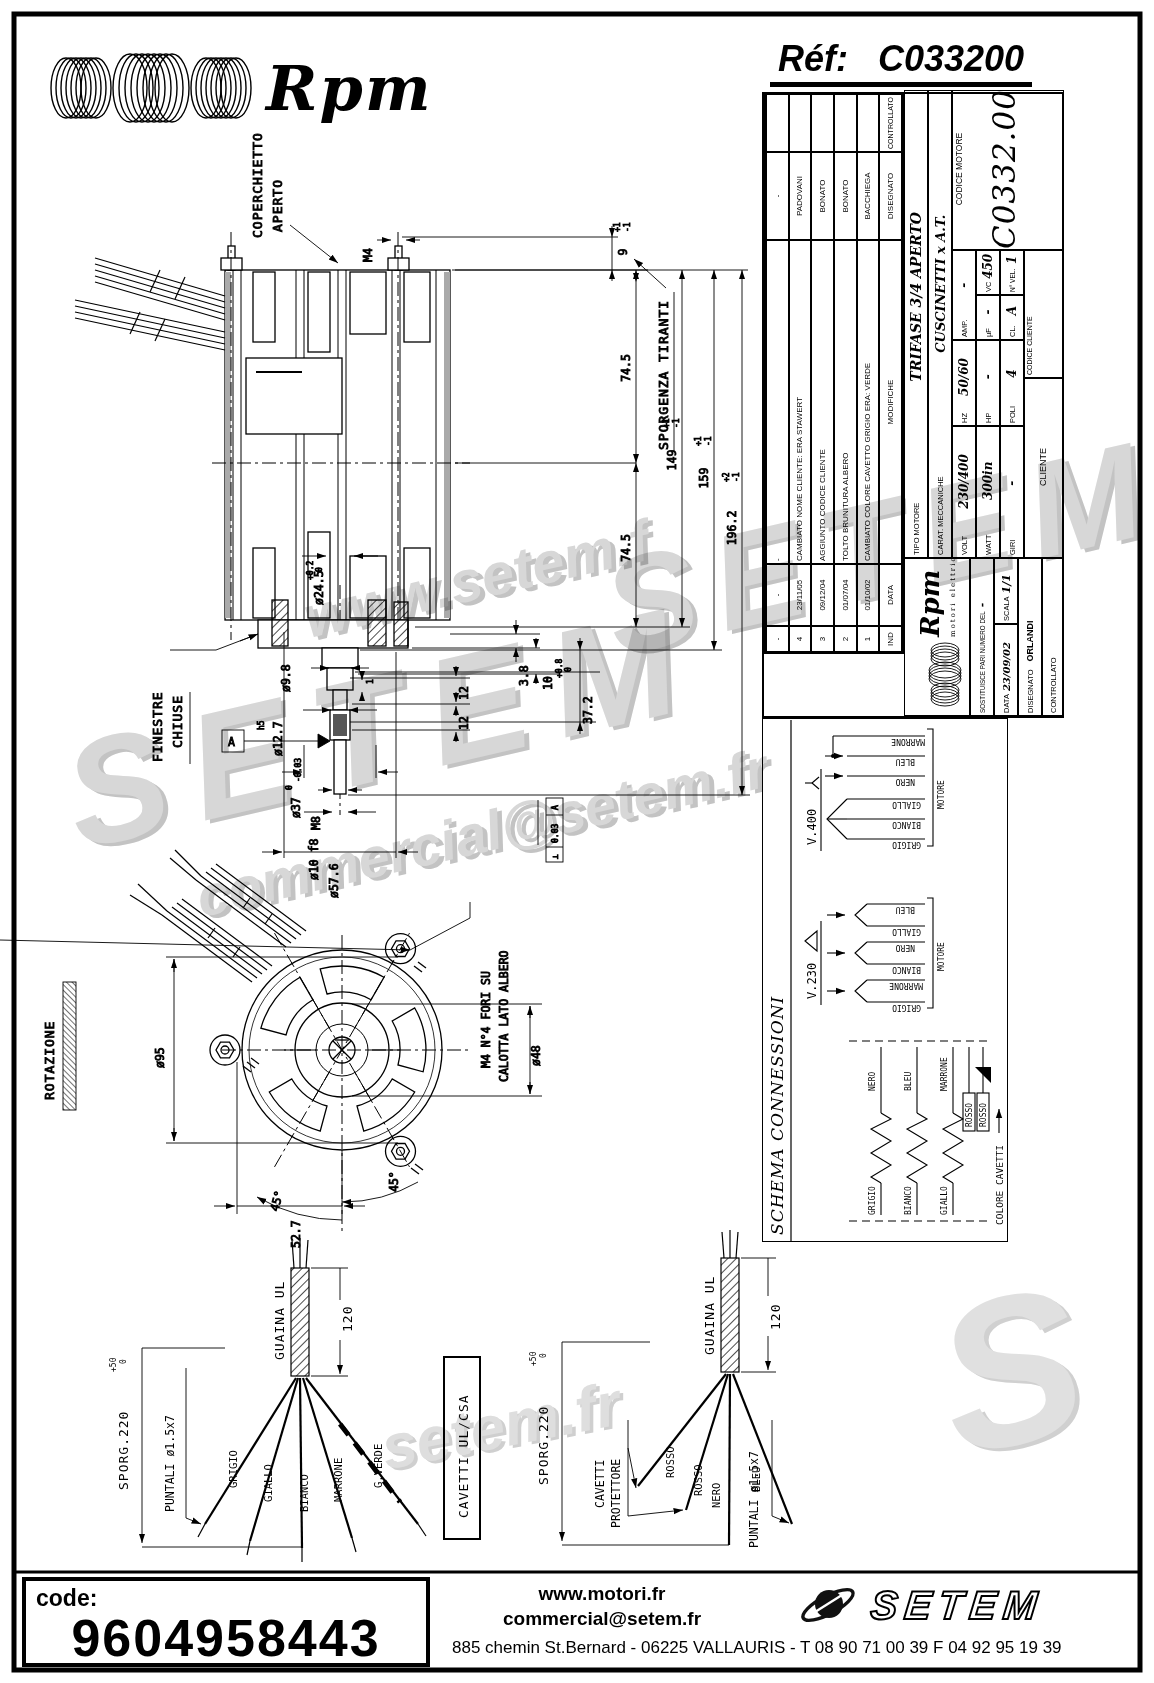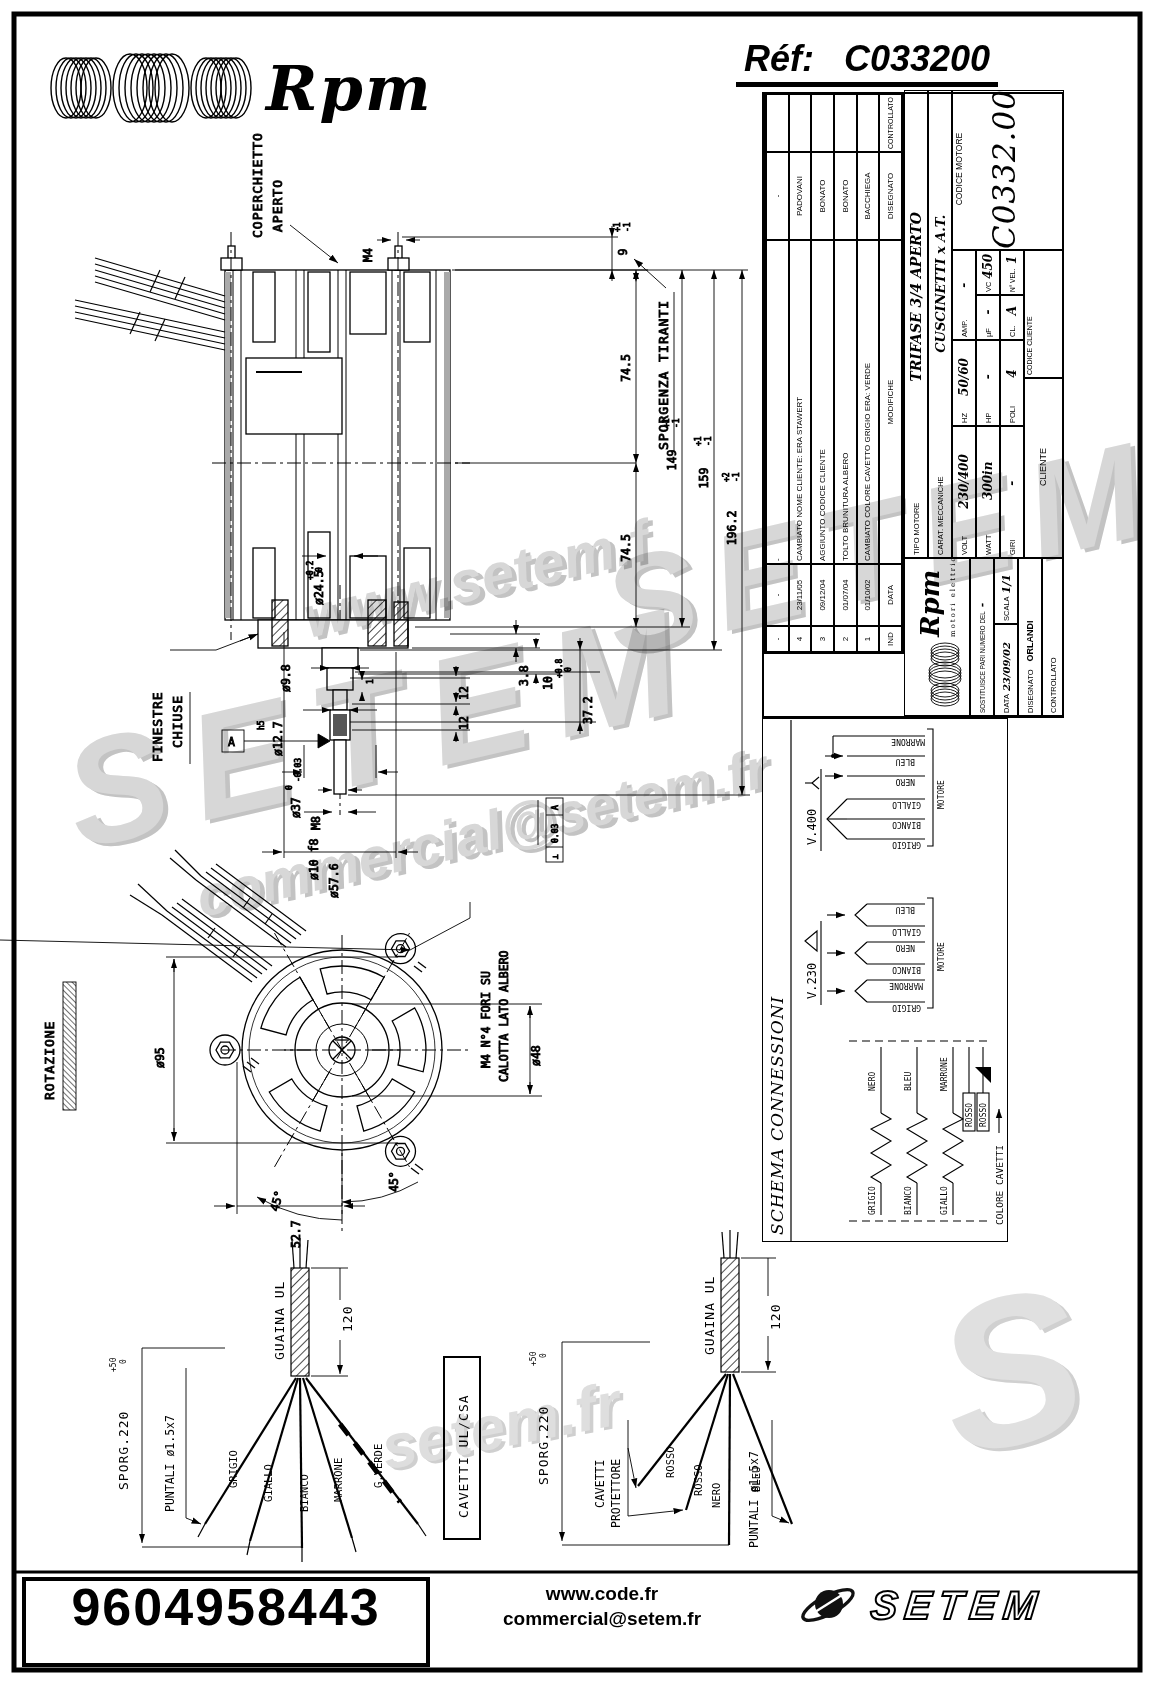--- a/index.html
+++ b/index.html
@@ -511,21 +511,21 @@
           <ellipse cx="178" cy="60" rx="15" ry="30"></ellipse>
             <ellipse cx="183" cy="60" rx="15" ry="30"></ellipse>
           <ellipse cx="188" cy="60" rx="15" ry="30"></ellipse>
             <ellipse cx="193" cy="60" rx="15" ry="30"></ellipse>
           <ellipse cx="198" cy="60" rx="15" ry="30"></ellipse>
         </g>
       </g>
       <text x="228" y="82" id="brand-script" style="font:bold italic 62px 'DejaVu Serif',serif">Rpm</text>
     </svg>
   </div>
-  <div class="abs" style="left:736px;top:38px;z-index:3;display:flex;gap:26px;align-items:flex-start">
+  <div class="abs" style="left:770px;top:38px;z-index:3;display:flex;gap:26px;align-items:flex-start">
     <div id="ref-block" style="display:flex;gap:30px">
       <span>Réf:</span>
       <span>C033200</span>
     </div>
   </div>
 
   <div class="rot-outer" style="left:762px;top:92px;width:302px;height:626px;z-index:4">
     <div class="rot-inner tb" style="width:626px;height:302px;transform:translateY(626px) rotate(-90deg);border:2px solid #000;box-sizing:border-box">
 
       <div class="mod-grid" style="left:62px;top:0;width:562px;height:140px">
@@ -789,26 +789,28 @@
         <defs>
           <marker id="ah2" orient="auto" markerWidth="10" markerHeight="8" refX="8.5" refY="4">
             <path d="M0,1L8.5,4L0,7Z" fill="#000"></path>
           </marker>
         </defs>
       </svg>
     </div>
   </div>
 
   <div id="code-box" class="abs" style="left:22px;top:1577px;width:408px;height:90px;z-index:4;background:#fff">
+    <div id="code-label" style="margin:4px 0 0 10px">code:</div>
     <div id="code-value">9604958443</div>
   </div>
   <div class="abs foot-b" style="left:462px;top:1582px;width:280px;z-index:4">
-    <div>www.code.fr</div>
+    <div>www.motori.fr</div>
     <div>commercial@setem.fr</div>
   </div>
+  <div id="address" class="abs" style="left:452px;top:1638px;z-index:4">885 chemin St.Bernard  -  06225 VALLAURIS  -  T 08 90 71 00 39   F 04 92 95 19 39</div>
   <div class="abs" style="left:795px;top:1576px;z-index:4;display:flex;align-items:center;gap:10px">
     <svg width="66" height="58" viewBox="0 0 66 58">
       <circle cx="34" cy="28" r="14" fill="#111"></circle>
       <ellipse cx="33" cy="29" rx="28" ry="9" fill="none" stroke="#111" stroke-width="3.4" transform="rotate(-28 33 29)"></ellipse>
       <line x1="20" y1="36" x2="47" y2="19" stroke="#fff" stroke-width="2.4"></line>
     </svg>
     <div id="setem-word">SETEM</div>
   </div>
 
   <div class="wm" style="left:300px;top:545px;font-size:58px;transform:rotate(-13deg)">www.setem.f</div>

